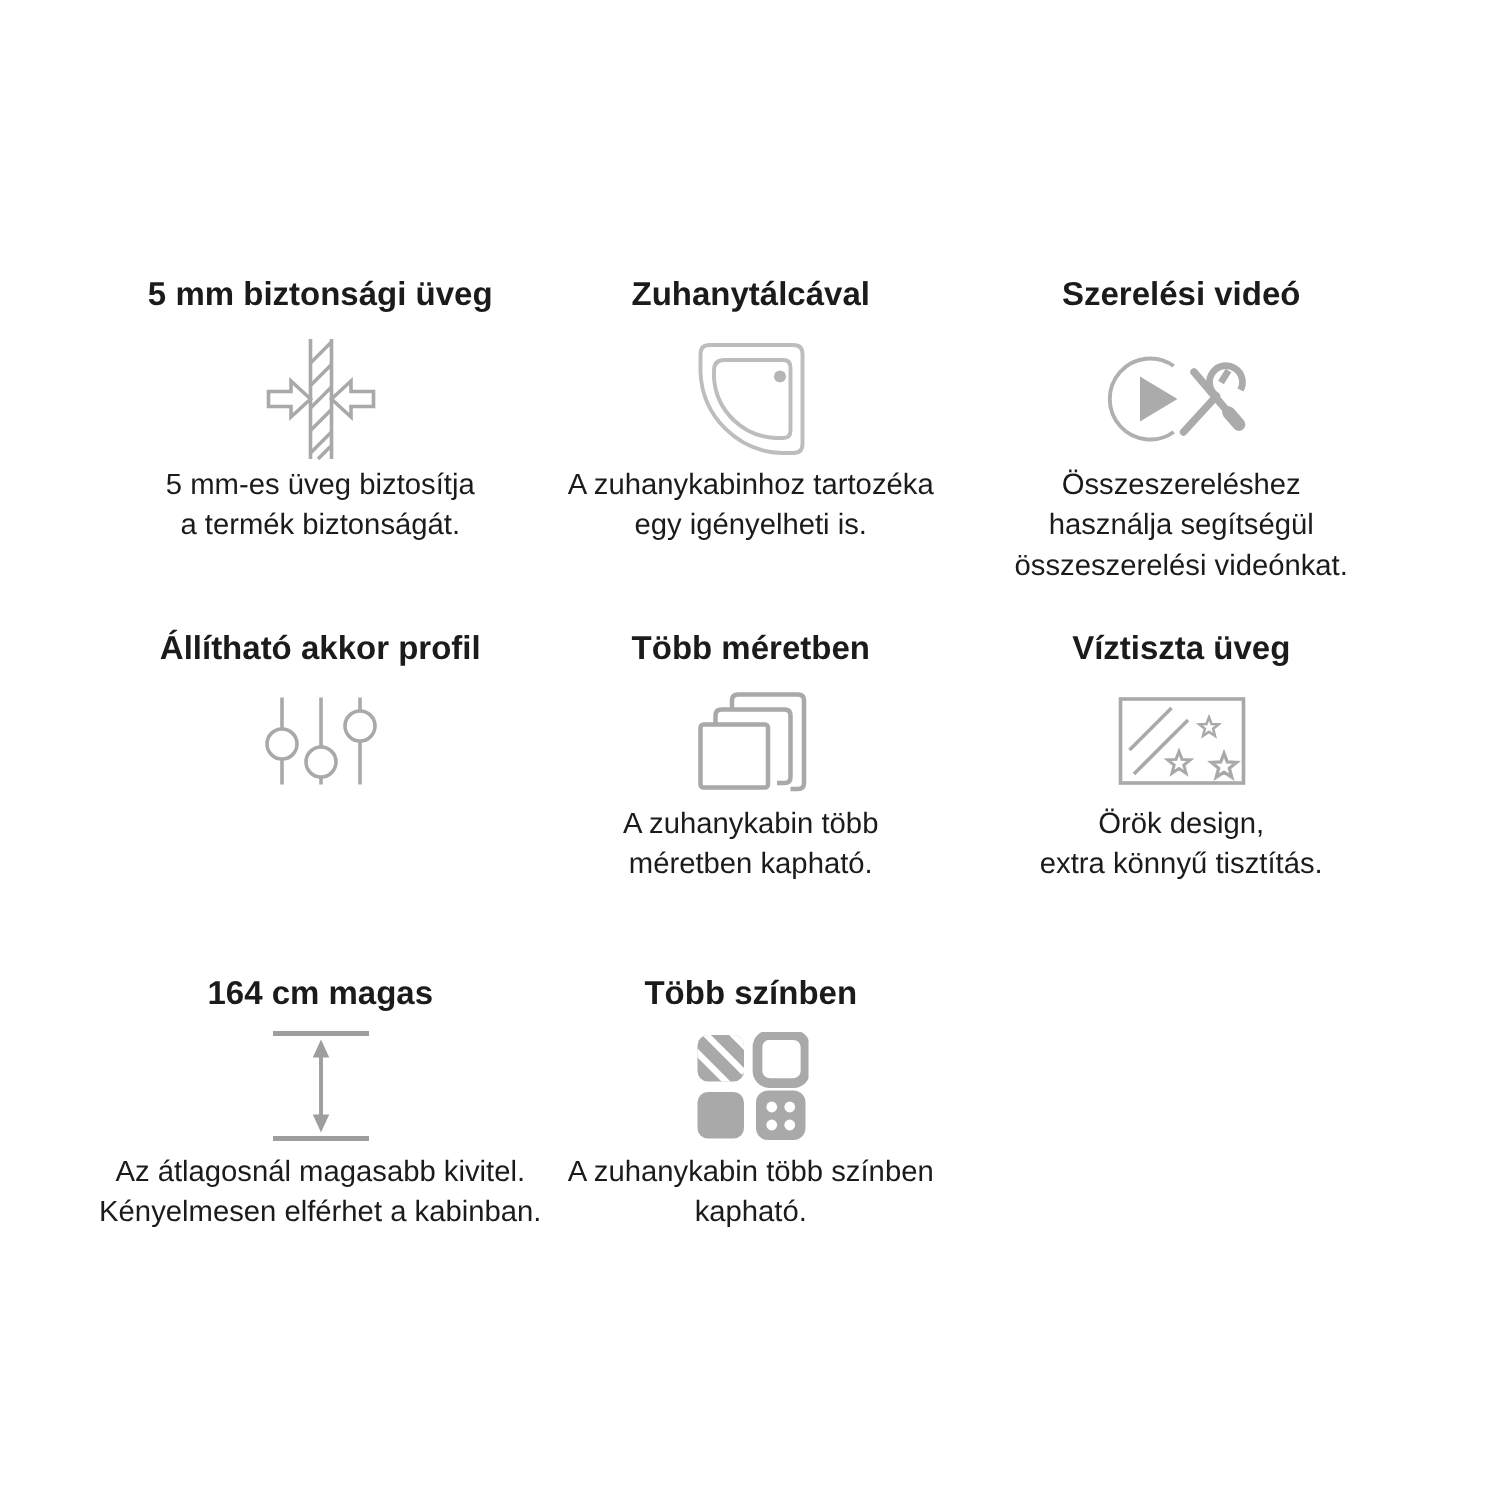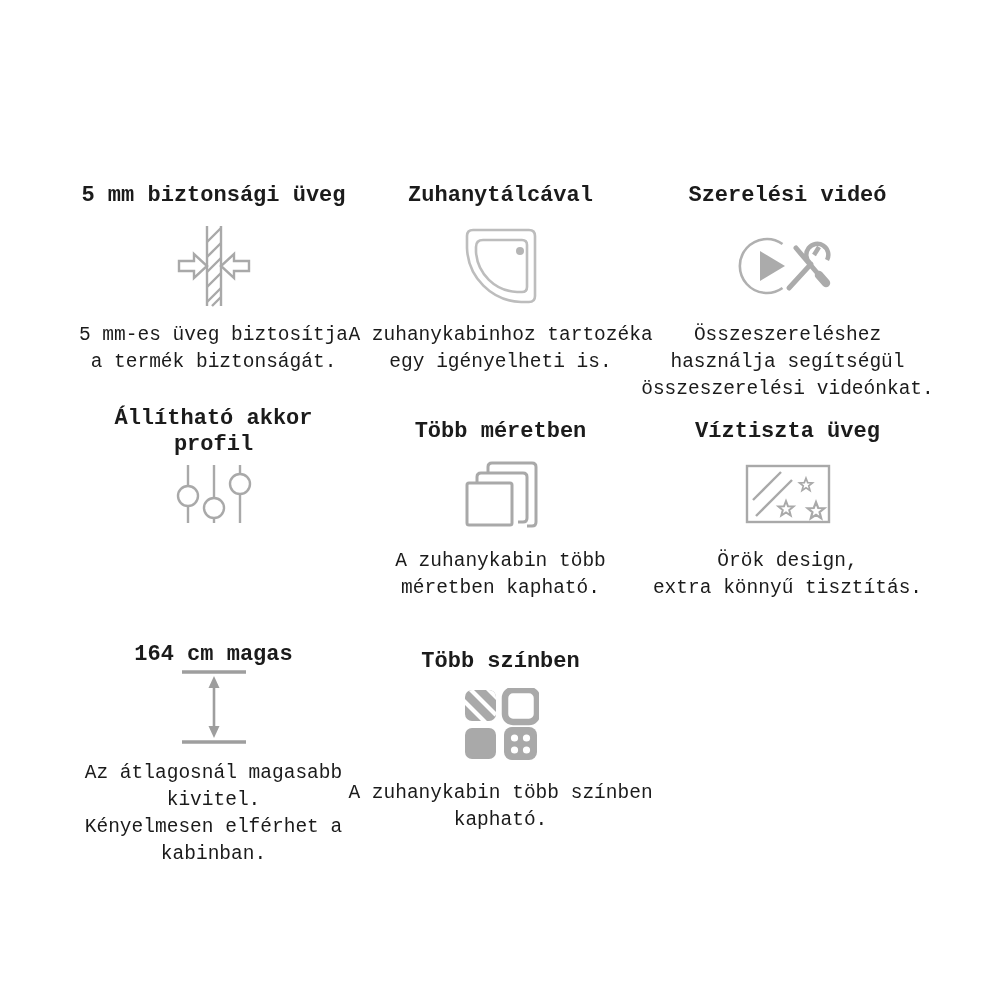--- a/index.html
+++ b/index.html
@@ -1,20 +1,20 @@
 <!DOCTYPE html>
 <html><head>
 <meta charset="utf-8">
 <style>
   html,body{margin:0;padding:0;}
   .page{
     position:relative;
     width:1000px;height:1000px;
     background:#ffffff;
-    font-family:Liberation Mono, monospace;
+    font-family:Liberation Sans, sans-serif;
     overflow:hidden;
   }
   .grid{
     position:absolute;
     left:70px;top:168px;
     width:861px;
     display:grid;
     grid-template-columns:287px 287px 287px;
   }
   .cell{
@@ -34,21 +34,21 @@
   }
   .iconbox{
     display:flex;align-items:center;justify-content:center;
     width:100%;
   }
   .desc{
     font-size:19.5px;
     line-height:27px;
     color:#1b1b1b;
     white-space:pre-line;
-    margin-top:14px;
+    margin-top:2px;
     width:110%;
   }
   
   .cell:nth-child(-n+3){height:242px;}
   .cell:nth-child(-n+3) .title{height:56px;}
   .cell:nth-child(-n+3) .iconbox{height:84px;}
   
   .cell:nth-child(n+4):nth-child(-n+6){height:232px;}
   .cell:nth-child(n+4):nth-child(-n+6) .title{height:44px;}
   .cell:nth-child(n+4):nth-child(-n+6) .iconbox{height:80px;}

